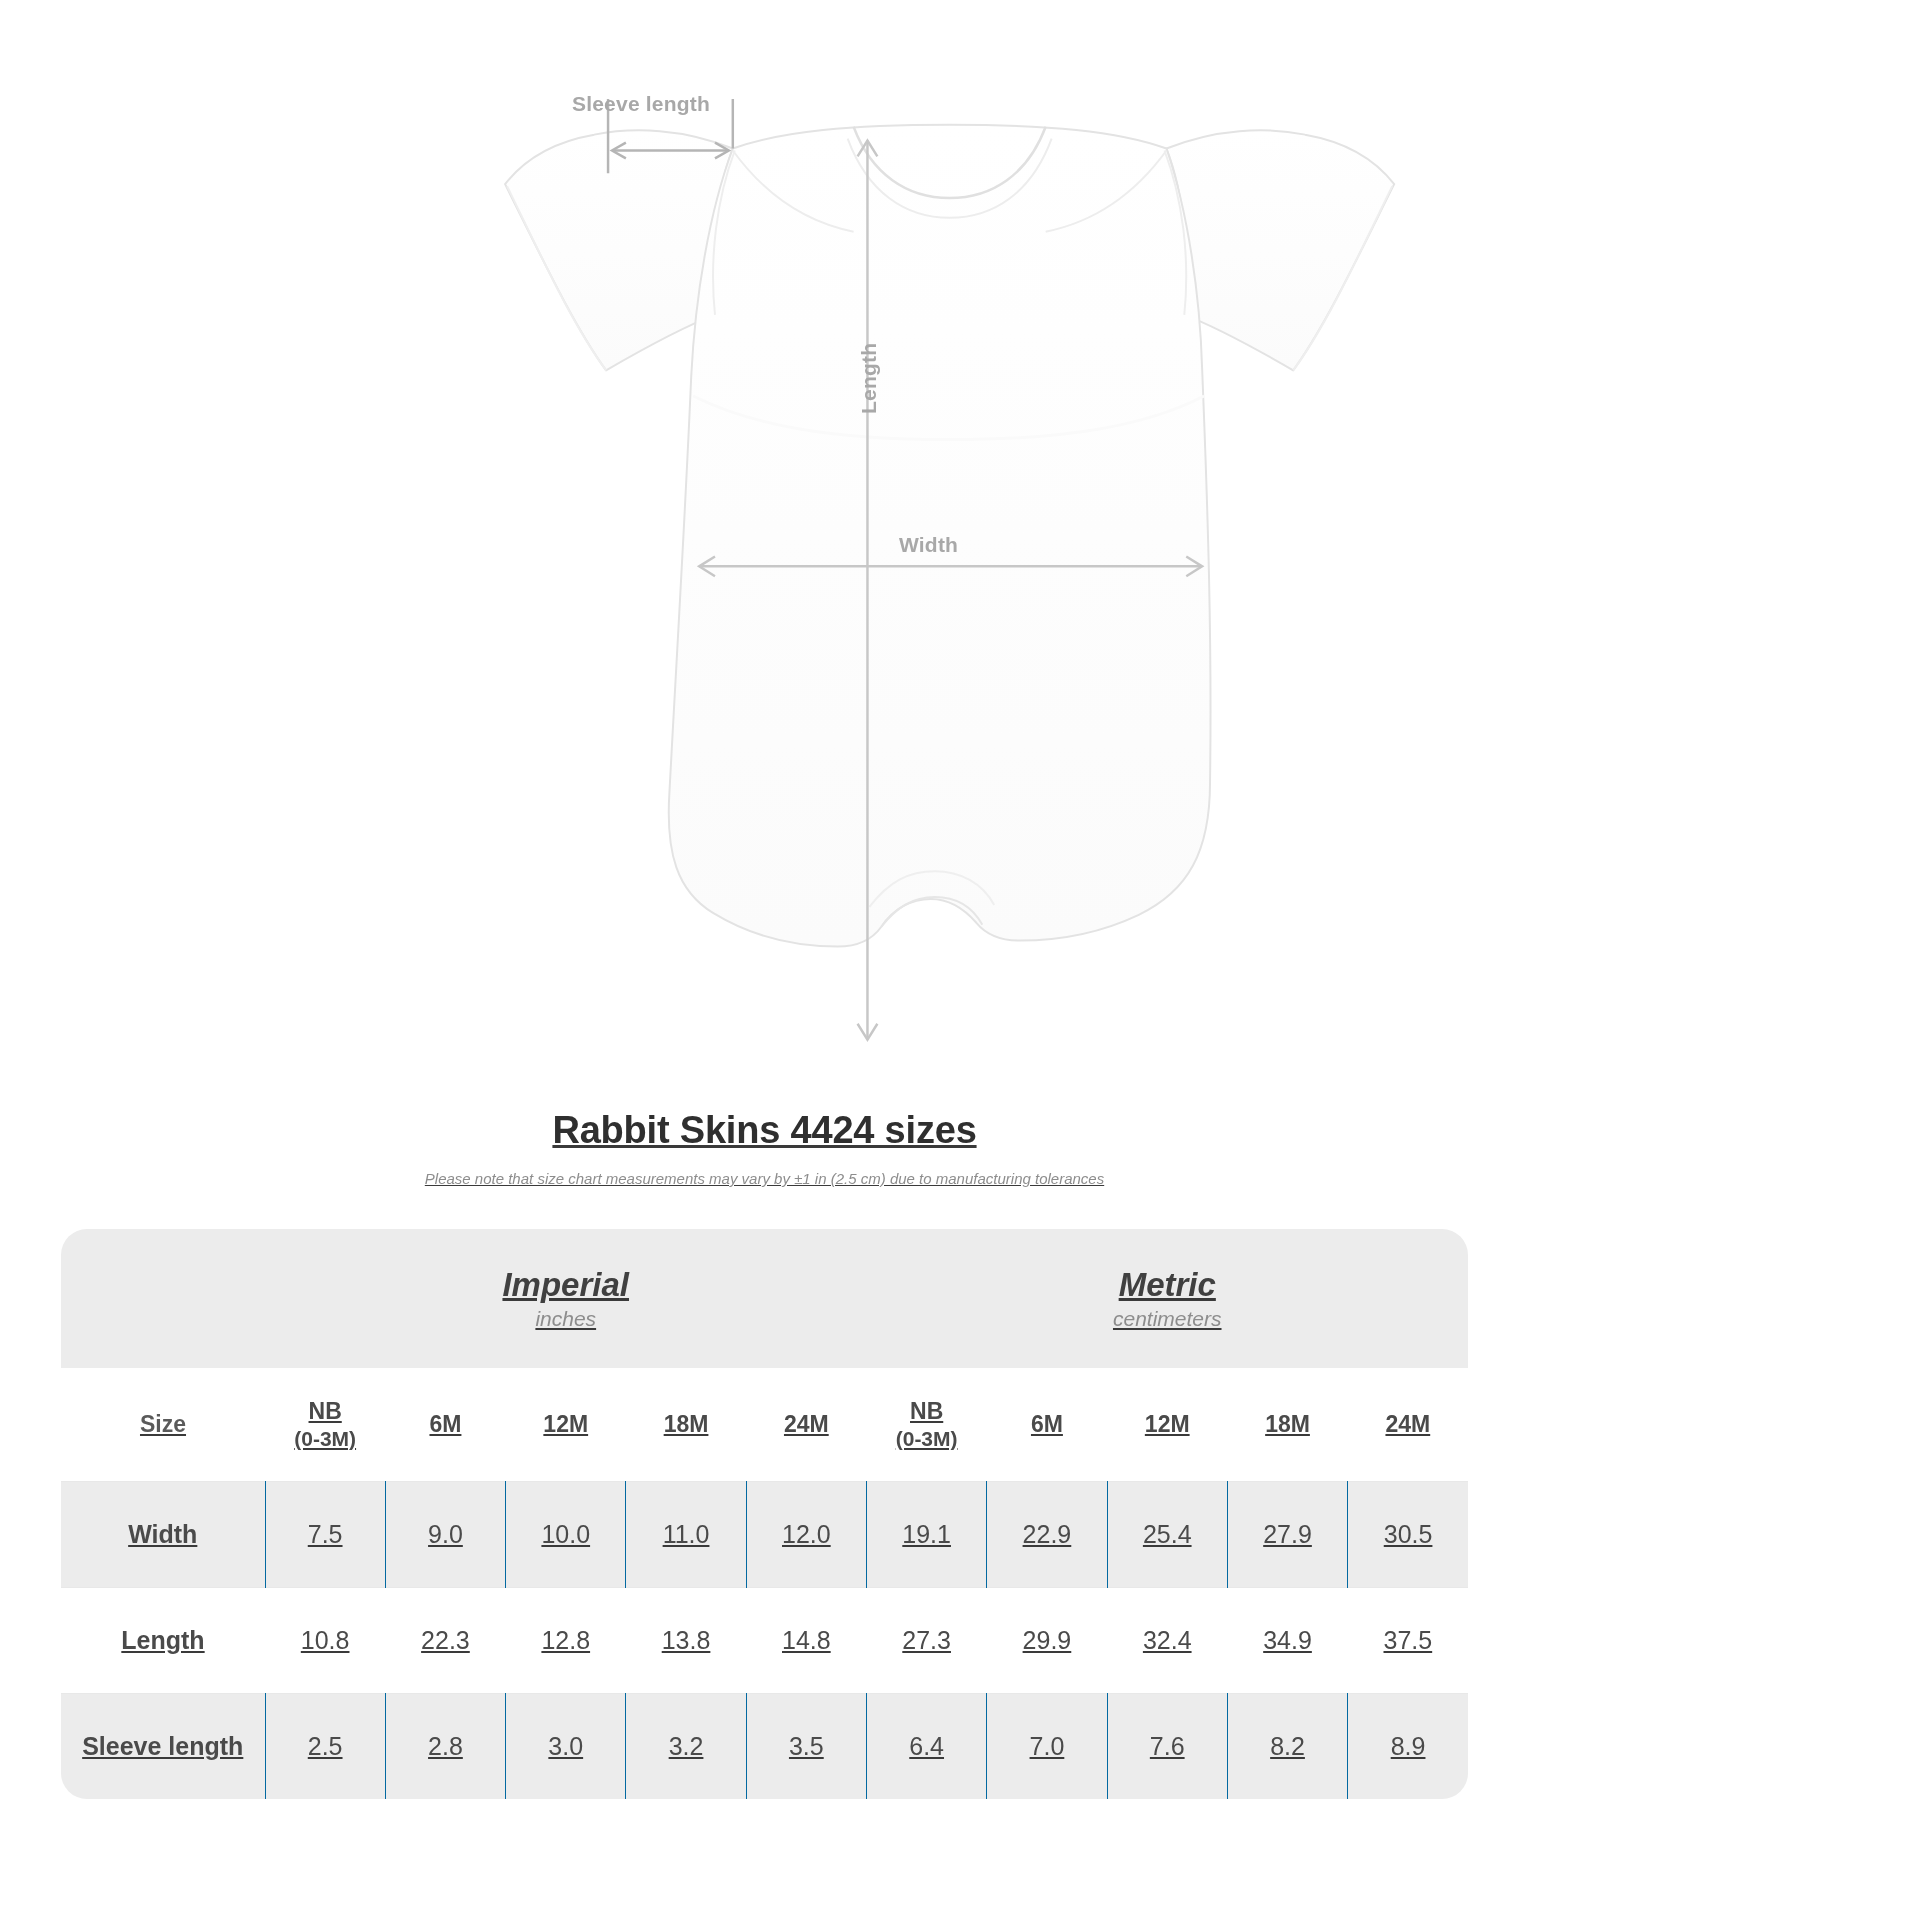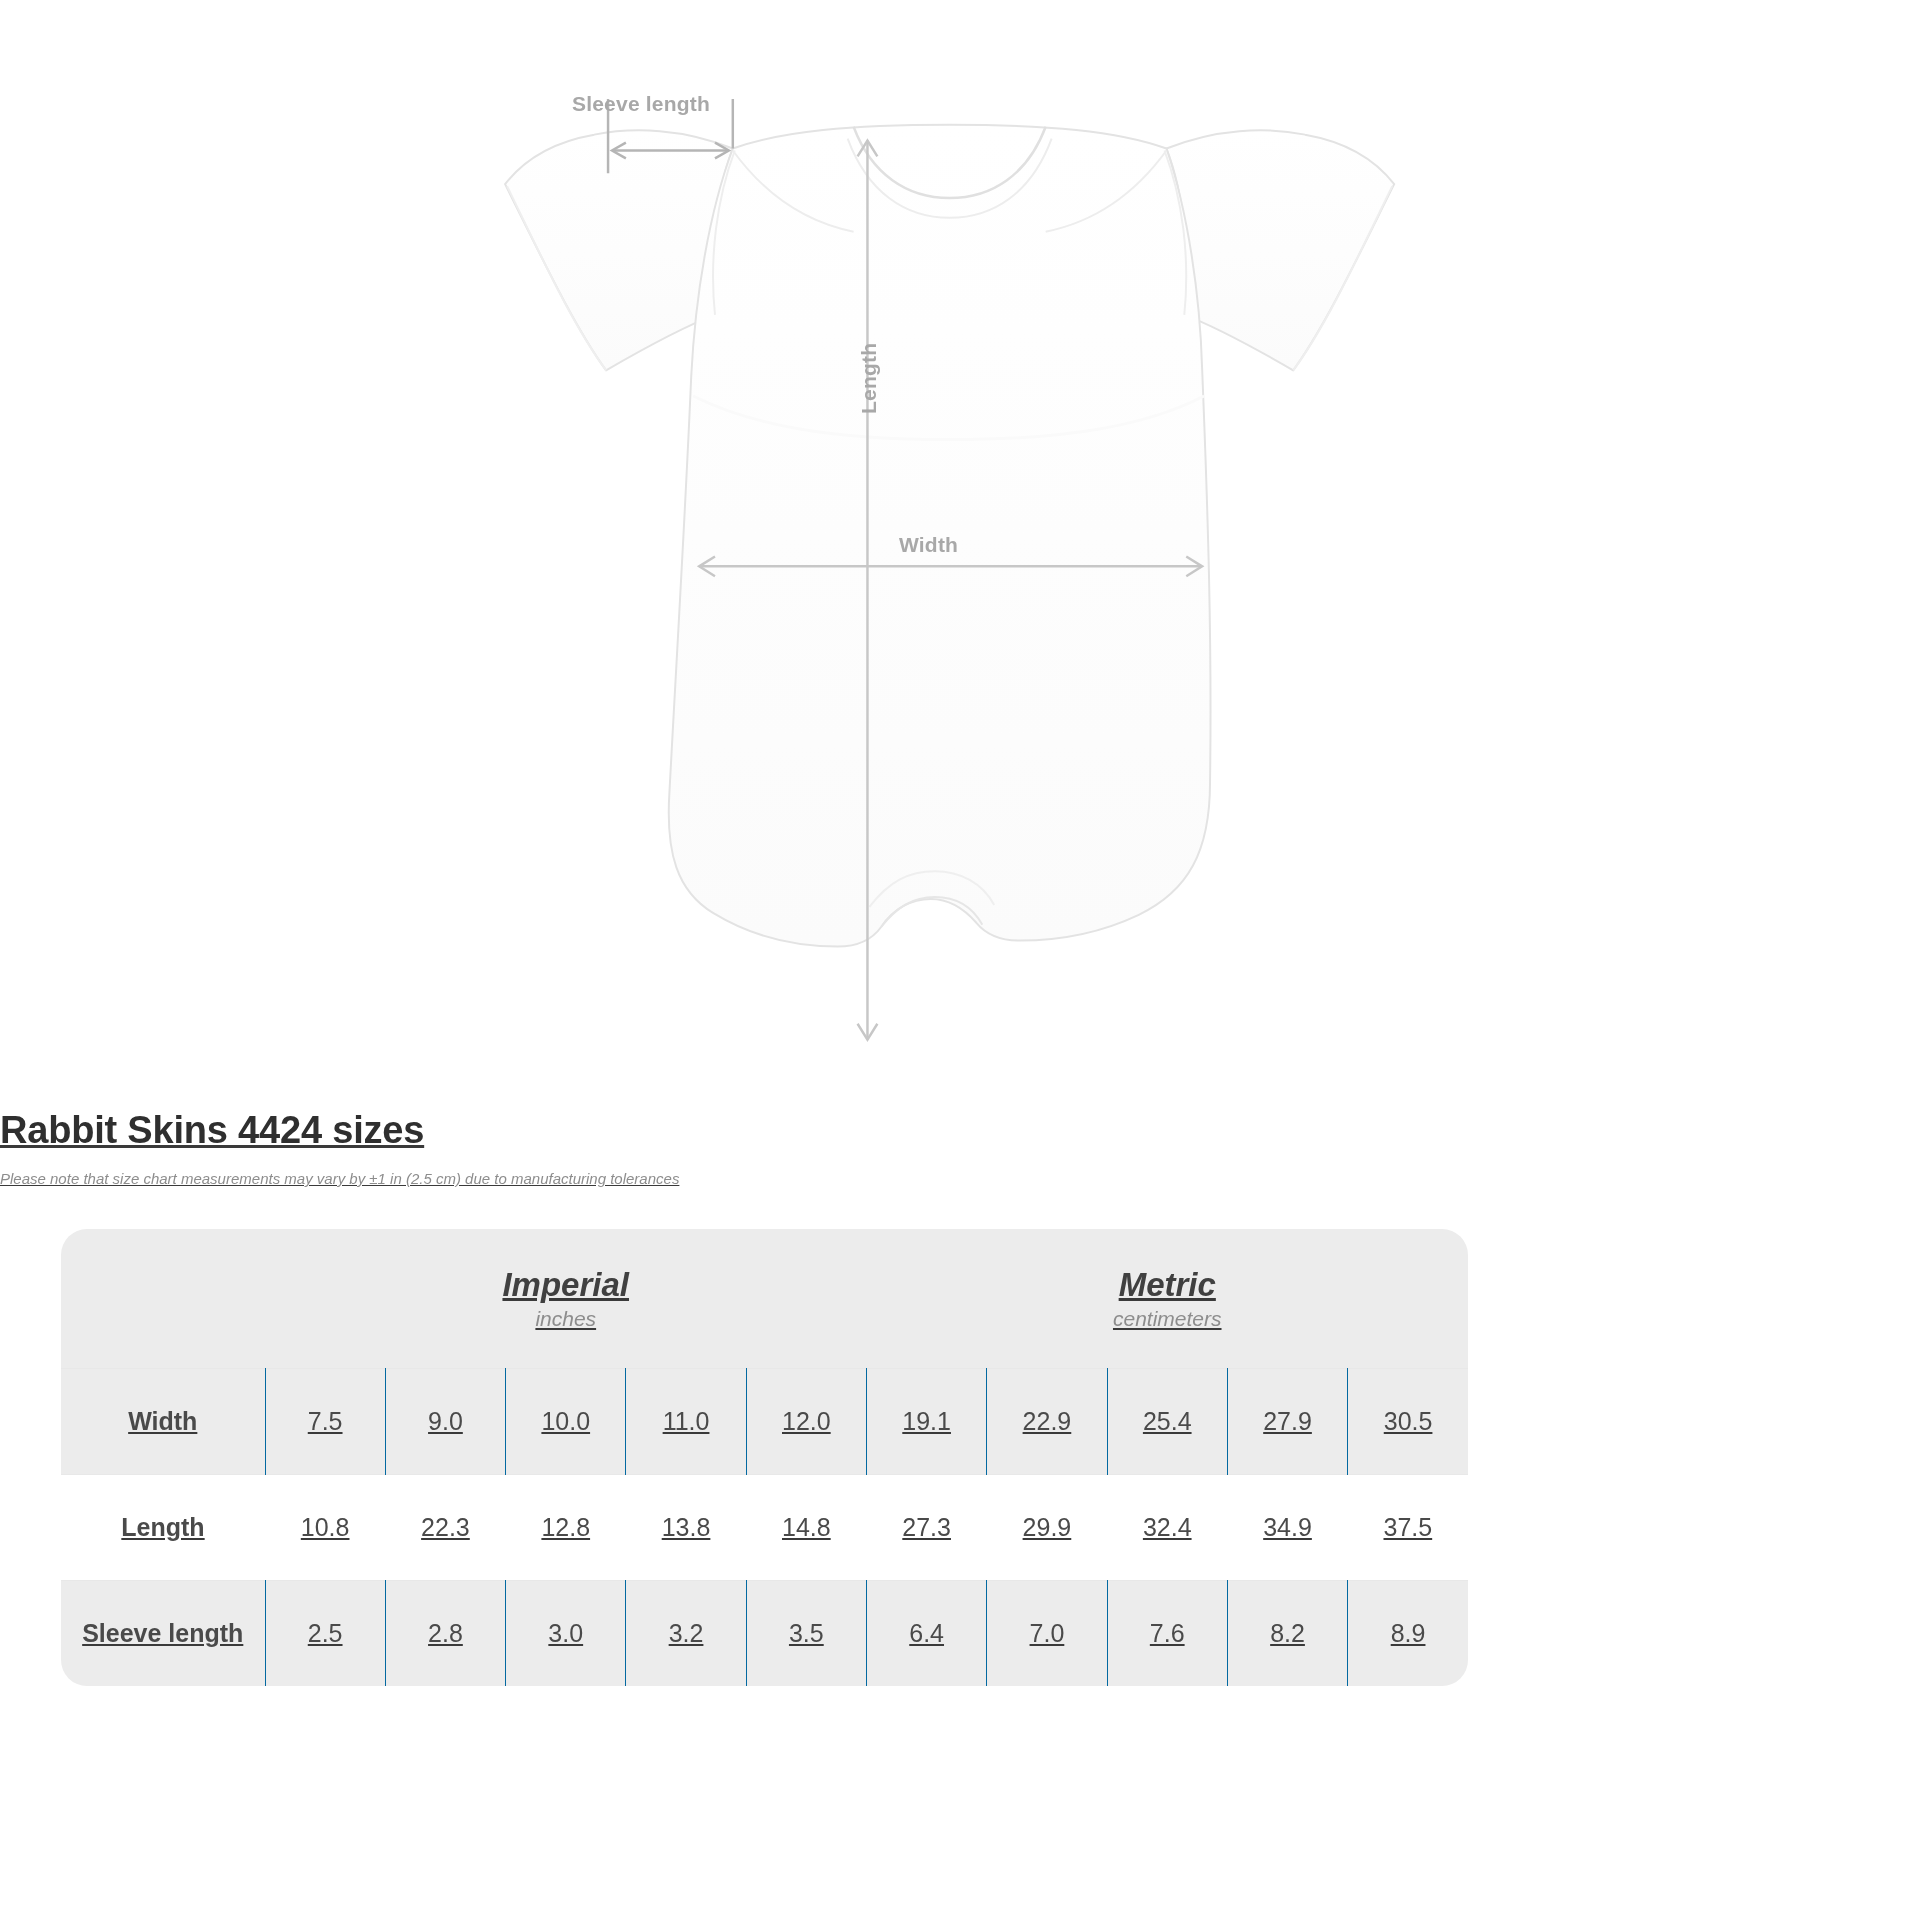--- a/index.html
+++ b/index.html
@@ -51,20 +51,21 @@
   }
   .dim-label.length {
     left: 857px;
     top: 414px;
     transform: rotate(-90deg);
     transform-origin: left top;
   }
 
   
   .title-block {
+    text-align: center;
     margin-top: 10px;
   }
   .chart-title {
     font-size: 38px;
     font-weight: bold;
     color: #2f2f2f;
     margin: 0 0 18px 0;
     letter-spacing: -0.2px;
   }
   .chart-note {
@@ -260,20 +261,39 @@
           <td colspan="5">
             <div class="unit-name">Imperial</div>
             <div class="unit-sub">inches</div>
           </td>
           <td colspan="5">
             <div class="unit-name">Metric</div>
             <div class="unit-sub">centimeters</div>
           </td>
         </tr>
 
+        <tr class="col-head">
+          <td class="rowlabel">Size</td>
+          <td class="vline">
+            <div>NB</div>
+            <div class="small">(0-3M)</div>
+          </td>
+          <td class="vline">6M</td>
+          <td class="vline">12M</td>
+          <td class="vline">18M</td>
+          <td class="vline">24M</td>
+          <td class="vline">
+            <div>NB</div>
+            <div class="small">(0-3M)</div>
+          </td>
+          <td class="vline">6M</td>
+          <td class="vline">12M</td>
+          <td class="vline">18M</td>
+          <td class="vline">24M</td>
+        </tr>
 
         <tr class="data-row band hline">
           <td class="rowlabel">Width</td>
           <td class="vline">7.5</td>
           <td class="vline">9.0</td>
           <td class="vline">10.0</td>
           <td class="vline">11.0</td>
           <td class="vline">12.0</td>
           <td class="vline">19.1</td>
           <td class="vline">22.9</td>

